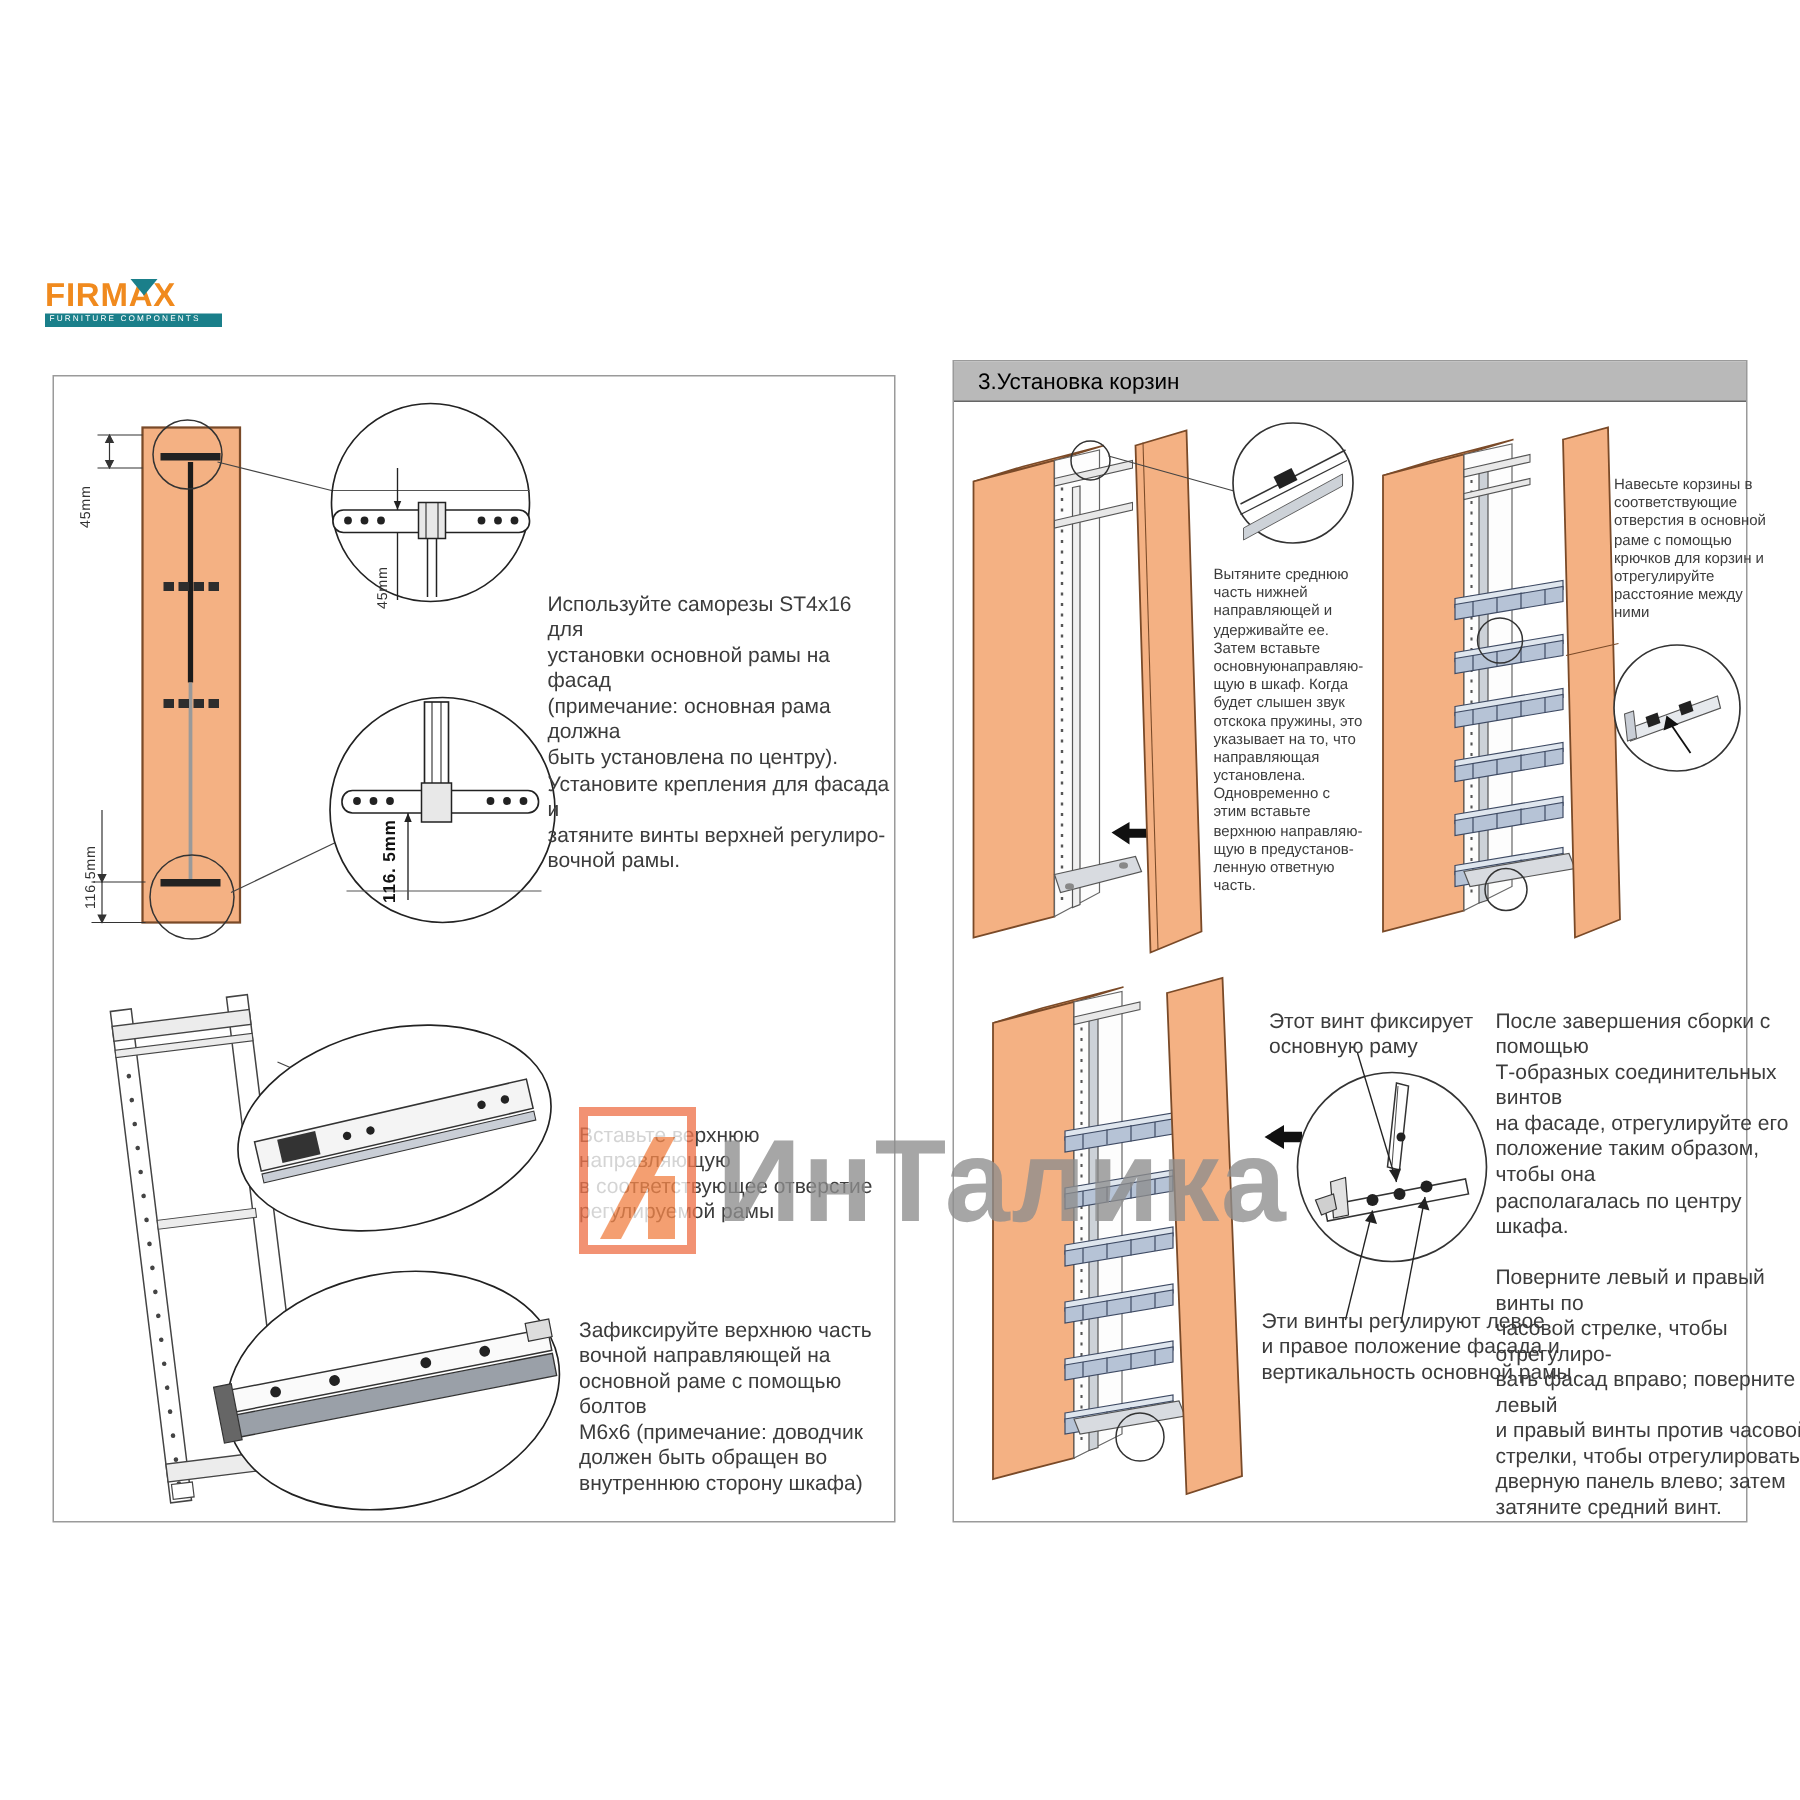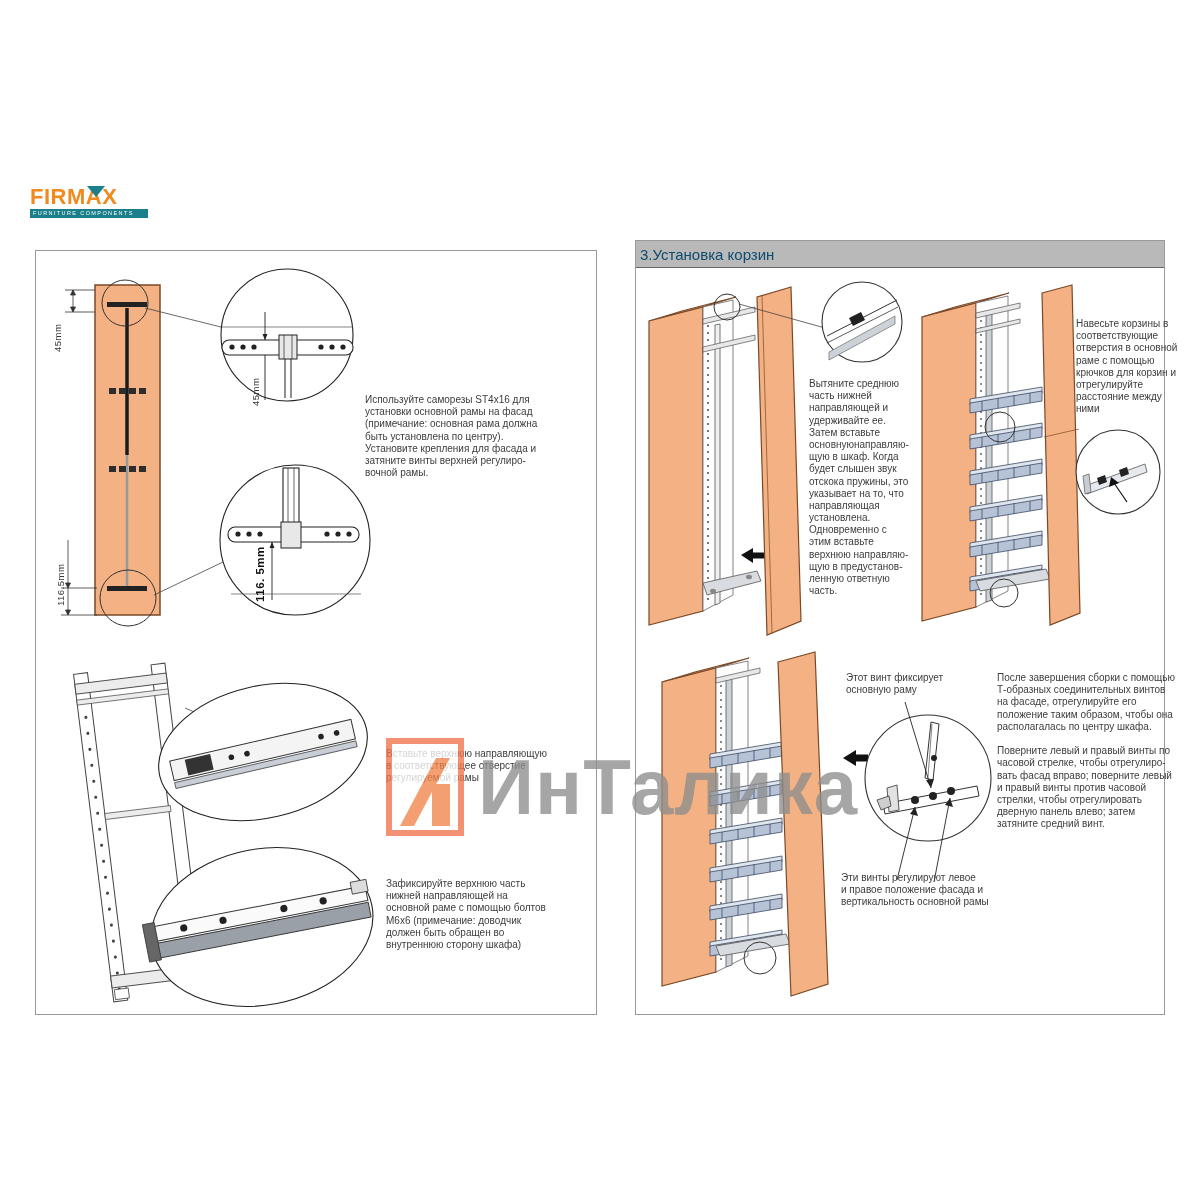--- a/index.html
+++ b/index.html
@@ -1,26 +1,26 @@
 <!DOCTYPE html>
 <html><head>
 <meta charset="utf-8">
 <style>
   html,body{margin:0;padding:0;background:#fff;}
   .canvas{position:relative;width:1200px;height:1200px;background:#ffffff;
           font-family:"Liberation Sans",sans-serif;overflow:hidden;}
   .abs{position:absolute;}
   .panel{border:1px solid #9a9a9a;background:#fff;box-sizing:border-box;}
-  .txt{color:#3c3c3c;font-size:10px;line-height:1.22;white-space:pre-line;z-index:3;}
+  .txt{color:#3c3c3c;font-size:14px;line-height:1.22;white-space:pre-line;z-index:3;}
   .small{font-size:10px;}
   .vlabel{writing-mode:vertical-rl;transform:rotate(180deg);font-size:9.5px;color:#333;
           z-index:3;letter-spacing:.5px;}
   .vlabel.bold{font-weight:bold;font-size:11.5px;color:#111;}
   .hdrbar{background:#b9b9b9;border-bottom:1px solid #666;height:27px;line-height:27px;
-          padding-left:4px;font-size:15px;color:#0c4a6e;box-sizing:border-box;}
+          padding-left:16px;font-size:15px;color:#000000;box-sizing:border-box;}
   .brand{font-size:22px;font-weight:bold;color:#f08a1e;letter-spacing:0.5px;line-height:1;}
   .brandbar{background:#1a7f8a;height:9px;width:118px;margin-top:1px;color:#fff;
             font-size:5.5px;letter-spacing:1.4px;line-height:9px;padding-left:3px;
             box-sizing:border-box;white-space:nowrap;overflow:hidden;}
   .tri{width:0;height:0;border-left:9px solid transparent;border-right:9px solid transparent;
        border-top:11px solid #1a7f8a;position:absolute;left:57px;top:0;}
   .wm{z-index:6;pointer-events:none;display:flex;align-items:center;gap:14px;opacity:.78;}
   .wmtext{font-size:78px;font-weight:bold;color:#8e8e8e;letter-spacing:1px;line-height:1;}
   svg{z-index:1;}
 </style>
@@ -172,21 +172,21 @@
 установки основной рамы на фасад
 (примечание: основная рама должна
 быть установлена по центру).
 Установите крепления для фасада и
 затяните винты верхней регулиро-
 вочной рамы.</div>
   <div class="abs txt" style="left:386px;top:748px;width:220px;">Вставьте верхнюю направляющую
 в соответствующее отверстие
 регулируемой рамы</div>
   <div class="abs txt" style="left:386px;top:878px;width:220px;">Зафиксируйте верхнюю часть
-нижней направляющей на
+вочной направляющей на
 основной раме с помощью болтов
 М6х6 (примечание: доводчик
 должен быть обращен во
 внутреннюю сторону шкафа)</div>
 
   <div class="abs panel" style="left:635px;top:240px;width:530px;height:775px;">
     <div class="hdrbar">3.Установка корзин</div>
   </div>
 
   <svg class="abs" style="left:635px;top:240px;" width="530" height="775" viewBox="0 0 530 775">

